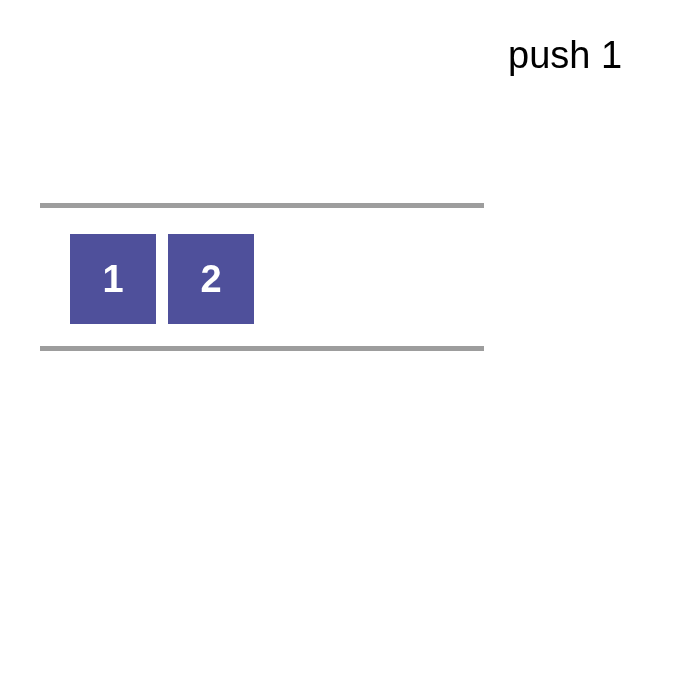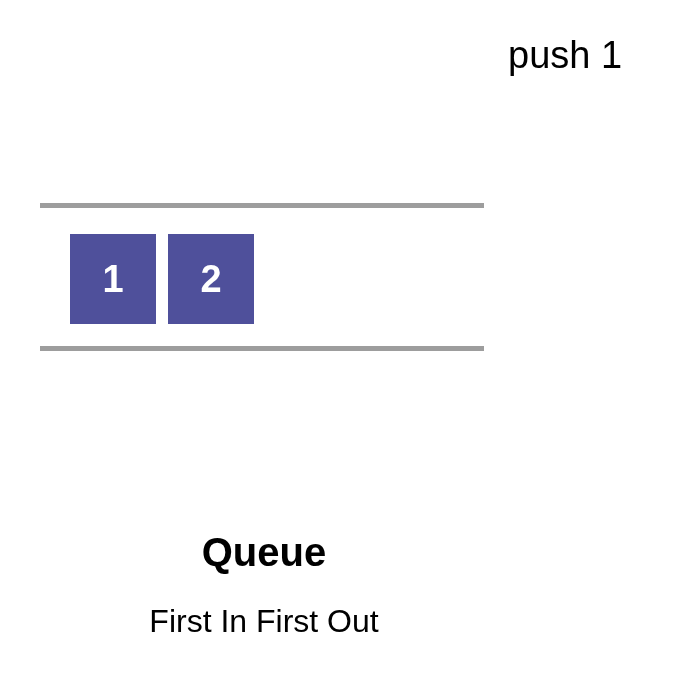--- a/index.html
+++ b/index.html
@@ -114,18 +114,14 @@
     <div class="queue-items">
       <div class="queue-item">
         <span class="queue-item-value">1</span>
       </div>
       <div class="queue-item">
         <span class="queue-item-value">2</span>
       </div>
     </div>
   </div>
 
-  <div class="caption-block">
-    <div class="caption-title">Queue</div>
-    <div class="caption-subtitle">First In First Out</div>
-  </div>
 
 </div>
 
 </body></html>

